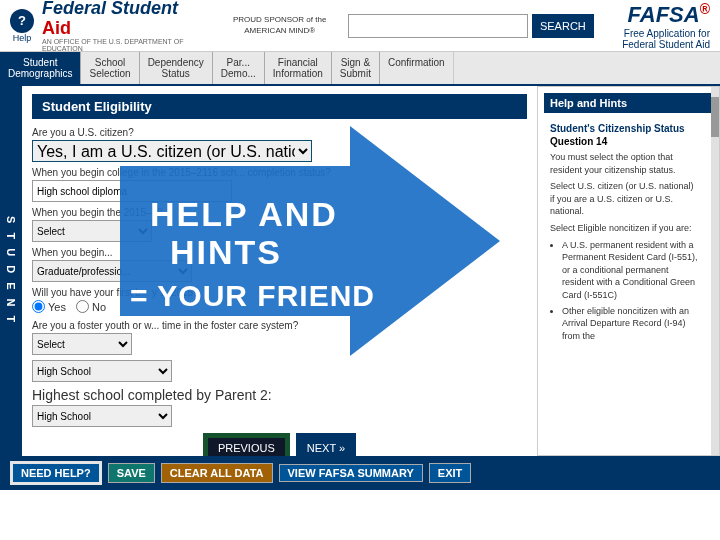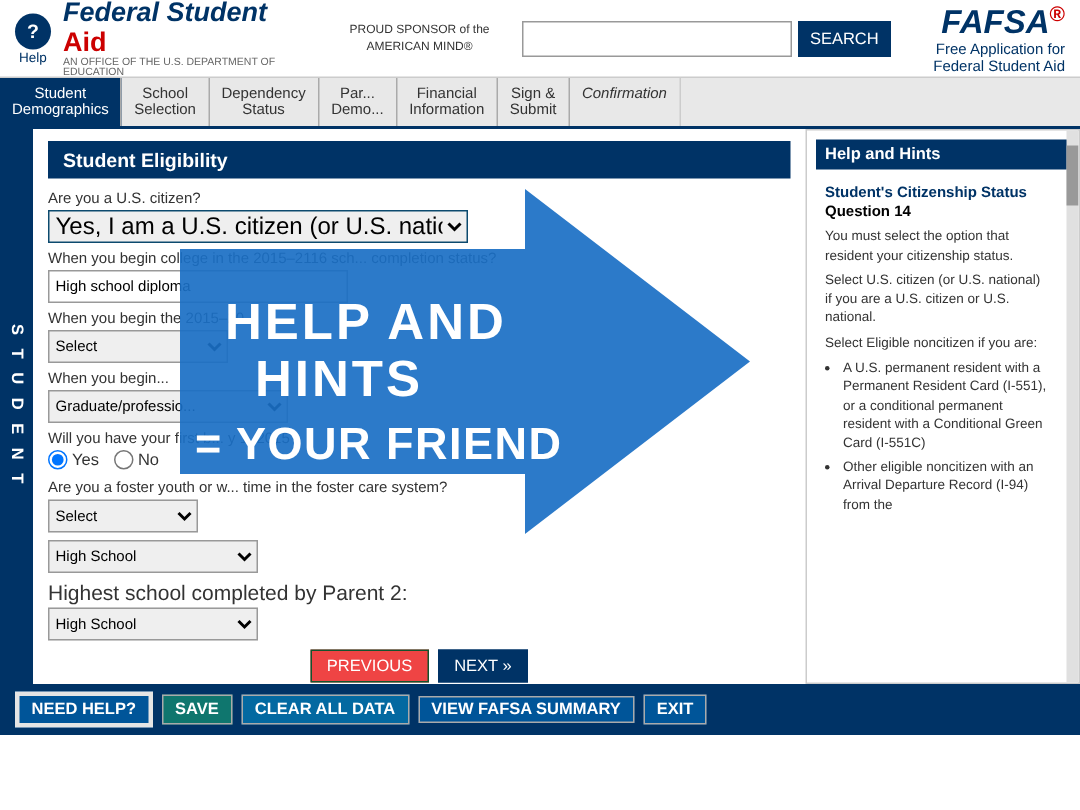--- a/index.html
+++ b/index.html
@@ -86,21 +86,21 @@
   </div>
 </div>
 
 <div id="nav-tabs" style="display:flex;background:#e8e8e8;border-bottom:2px solid #003366;">
   <div class="nav-tab active" style="background:#003366;color:#fff;padding:5px 8px;font-size:10px;text-align:center;border-right:1px solid #aaa;">Student<br>Demographics</div>
   <div class="nav-tab" style="padding:5px 8px;font-size:10px;text-align:center;border-right:1px solid #aaa;">School<br>Selection</div>
   <div class="nav-tab" style="padding:5px 8px;font-size:10px;text-align:center;border-right:1px solid #aaa;">Dependency<br>Status</div>
   <div class="nav-tab" style="padding:5px 8px;font-size:10px;text-align:center;border-right:1px solid #aaa;">Par...<br>Demo...</div>
   <div class="nav-tab" style="padding:5px 8px;font-size:10px;text-align:center;border-right:1px solid #aaa;">Financial<br>Information</div>
   <div class="nav-tab" style="padding:5px 8px;font-size:10px;text-align:center;border-right:1px solid #aaa;">Sign &amp;<br>Submit</div>
-  <div class="nav-tab" style="padding:5px 8px;font-size:10px;text-align:center;font-style:italic;">Confirmation</div>
+  <div class="nav-tab" style="padding:5px 8px;font-size:10px;text-align:center;">Confirmation</div>
 </div>
 
 <div id="main" style="display:flex;height:370px;position:relative;">
 
   <div id="left-sidebar" style="width:22px;background:#003366;color:#fff;display:flex;flex-direction:column;align-items:center;justify-content:center;writing-mode:vertical-rl;text-orientation:mixed;font-size:11px;font-weight:bold;letter-spacing:3px;">S T U D E N T</div>
 
   <div id="form-area" style="flex:1;background:#fff;padding:8px 10px;overflow:hidden;position:relative;">
     <div id="form-title" style="background:#003366;color:#fff;padding:5px 10px;font-size:13px;font-weight:bold;margin-bottom:8px;">Student Eligibility</div>
 
     <div class="form-question" style="margin-bottom:5px;">
@@ -151,21 +151,21 @@
     </div>
 
     <div class="form-question" style="margin-bottom:5px;">
       <label style="font-size:14px;color:#333;">Highest school completed by Parent 2:</label>
       <select style="width:140px;height:22px;border:1px solid #999;font-size:10px;">
         <option>High School</option>
       </select>
     </div>
 
     <div style="display:flex;justify-content:center;gap:6px;margin-top:6px;">
-      <button style="background:#ef4444;color:#fff;border:1px solid #14532d;padding:4px 10px;font-size:11px;cursor:pointer;">PREVIOUS</button>
+      <button style="background:#0f172a;color:#fff;border:5px solid #14532d;padding:4px 10px;font-size:11px;cursor:pointer;">PREVIOUS</button>
       <button style="background:#003366;color:#fff;border:1px solid #003366;padding:4px 10px;font-size:11px;cursor:pointer;">NEXT »</button>
     </div>
   </div>
 
   <div id="help-panel" style="width:183px;background:#fff;border-left:1px solid #ccc;font-size:9px;overflow:hidden;position:relative;">
     <div id="help-panel-title" style="background:#003366;color:#fff;padding:4px 6px;font-size:11px;font-weight:bold;">Help and Hints</div>
     <div style="padding:4px 6px;padding-right:14px;">
       <h4 style="font-size:10px;color:#003366;margin-bottom:2px;font-weight:bold;">Student's Citizenship Status</h4>
       <h5 style="font-size:10px;font-weight:bold;margin-bottom:4px;">Question 14</h5>
       <p style="font-size:9px;line-height:1.4;margin-bottom:4px;color:#333;">You must select the option that resident your citizenship status.</p>
@@ -190,16 +190,16 @@
       <text x="50" y="158" font-size="34" font-weight="900" fill="white" font-family="Arial Black, Arial" letter-spacing="2">HINTS</text>
       <text x="10" y="200" font-size="30" font-weight="900" fill="white" font-family="Arial Black, Arial" letter-spacing="1">= YOUR FRIEND</text>
     </svg>
   </div>
 
 </div>
 
 <div id="footer" style="display:flex;align-items:center;gap:6px;padding:4px 10px;background:#003366;height:34px;">
   <button style="padding:3px 8px;font-size:11px;cursor:pointer;background:#005599;color:#fff;border:3px solid #e5e5e5;font-weight:bold;">NEED HELP?</button>
   <button style="padding:3px 8px;font-size:11px;cursor:pointer;background:#0f766e;color:#fff;border:1px solid #aaa;font-weight:bold;">SAVE</button>
-  <button style="padding:3px 8px;font-size:11px;cursor:pointer;background:#0369a1;color:#fff;border:1px solid #aaa;font-weight:bold;">CLEAR ALL DATA</button>
+  <button style="padding:3px 8px;font-size:11px;cursor:pointer;background:#a16207;color:#fff;border:1px solid #aaa;font-weight:bold;">CLEAR ALL DATA</button>
   <button style="padding:2px 8px;font-size:11px;cursor:pointer;background:#005599;color:#fff;border:1px solid #aaa;font-weight:bold;">VIEW FAFSA SUMMARY</button>
   <button style="padding:3px 8px;font-size:11px;cursor:pointer;background:#005599;color:#fff;border:1px solid #aaa;font-weight:bold;">EXIT</button>
 </div>
 
 </body></html>

